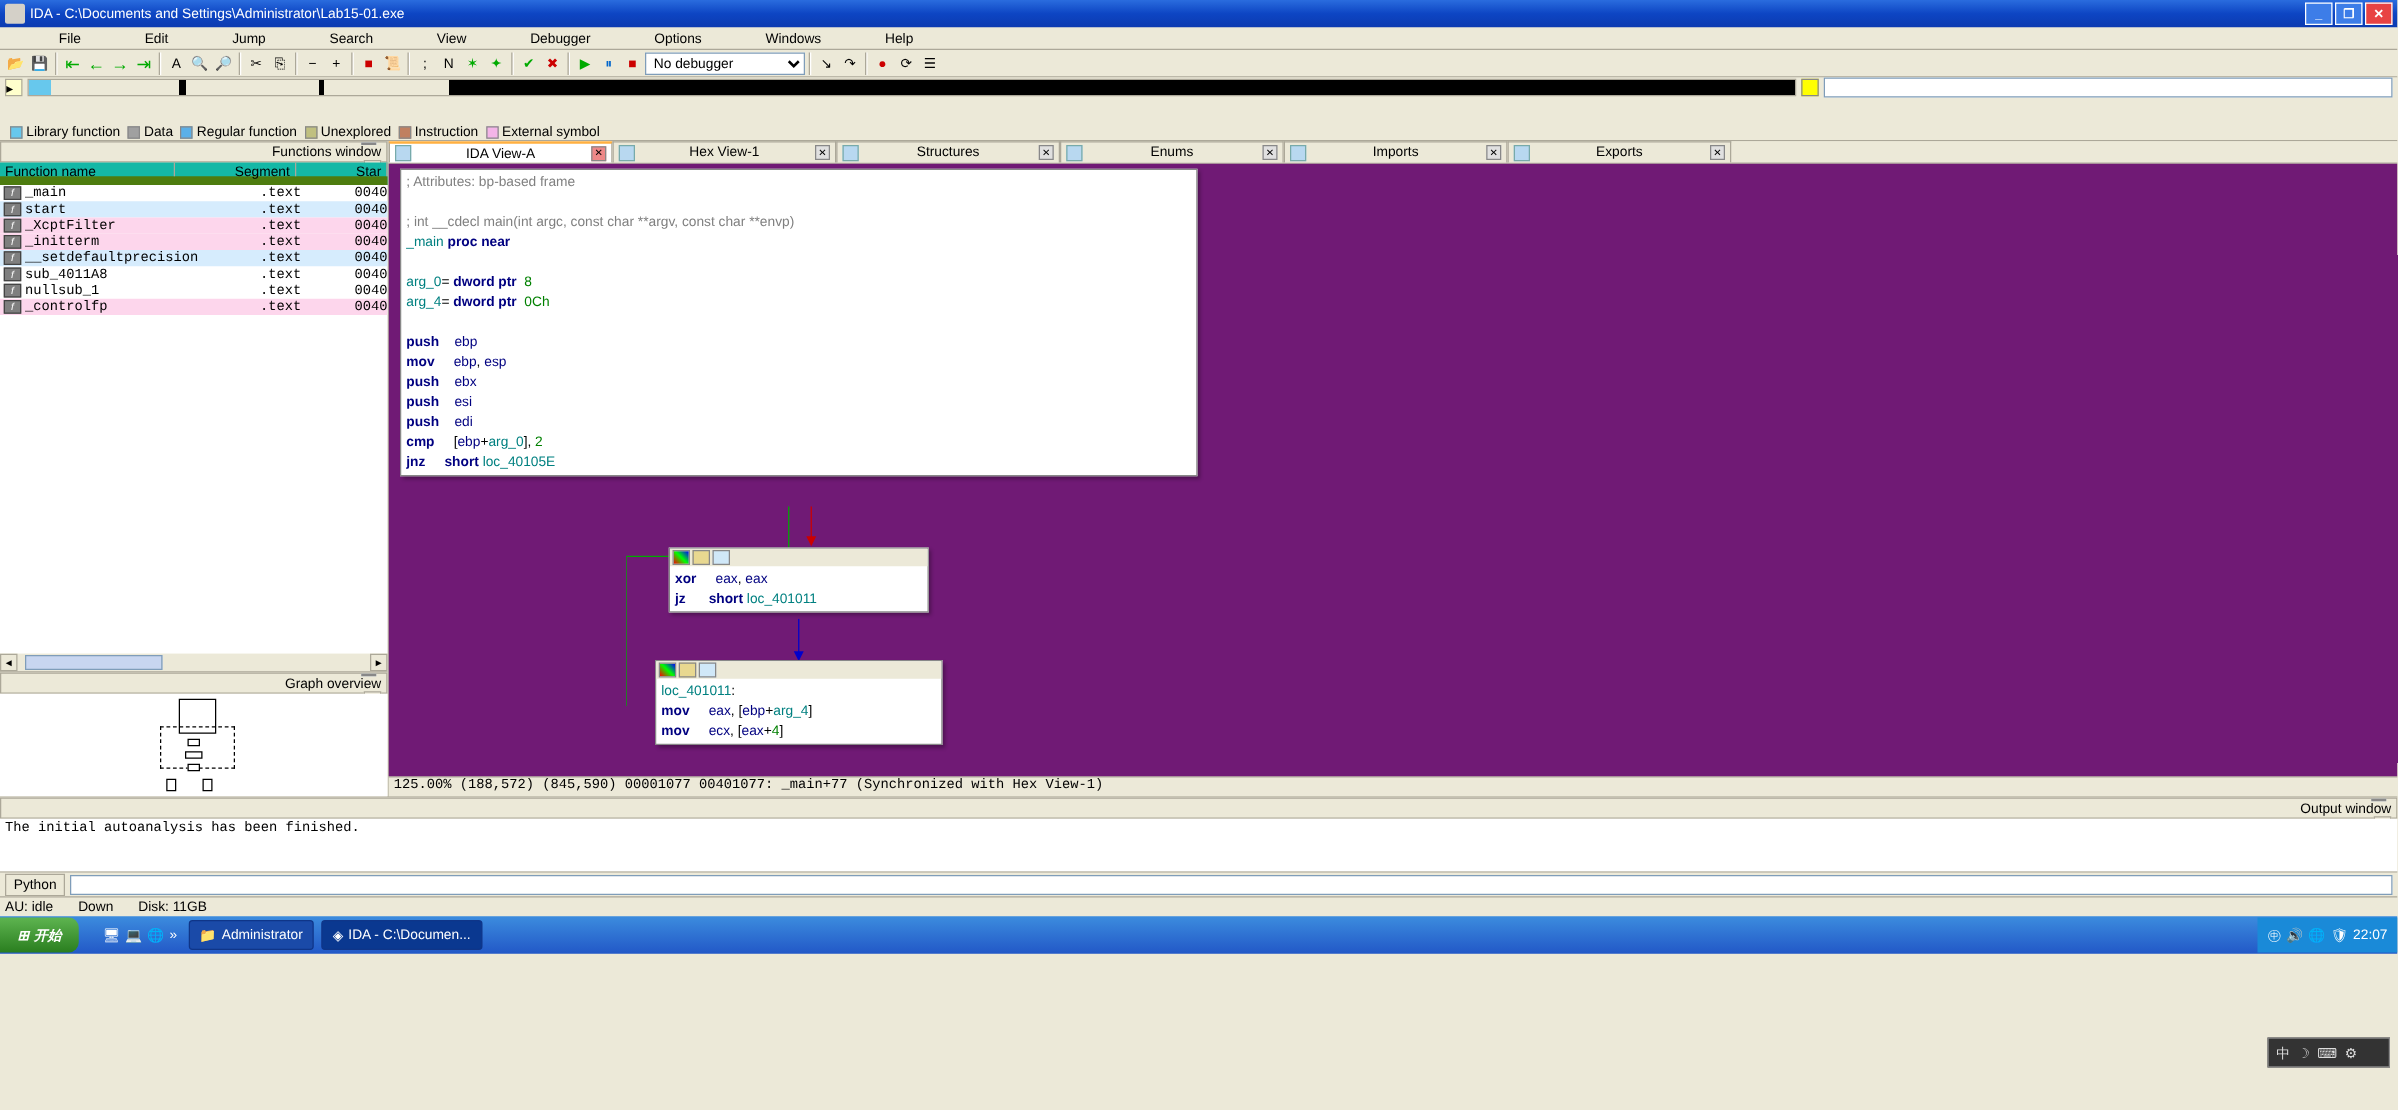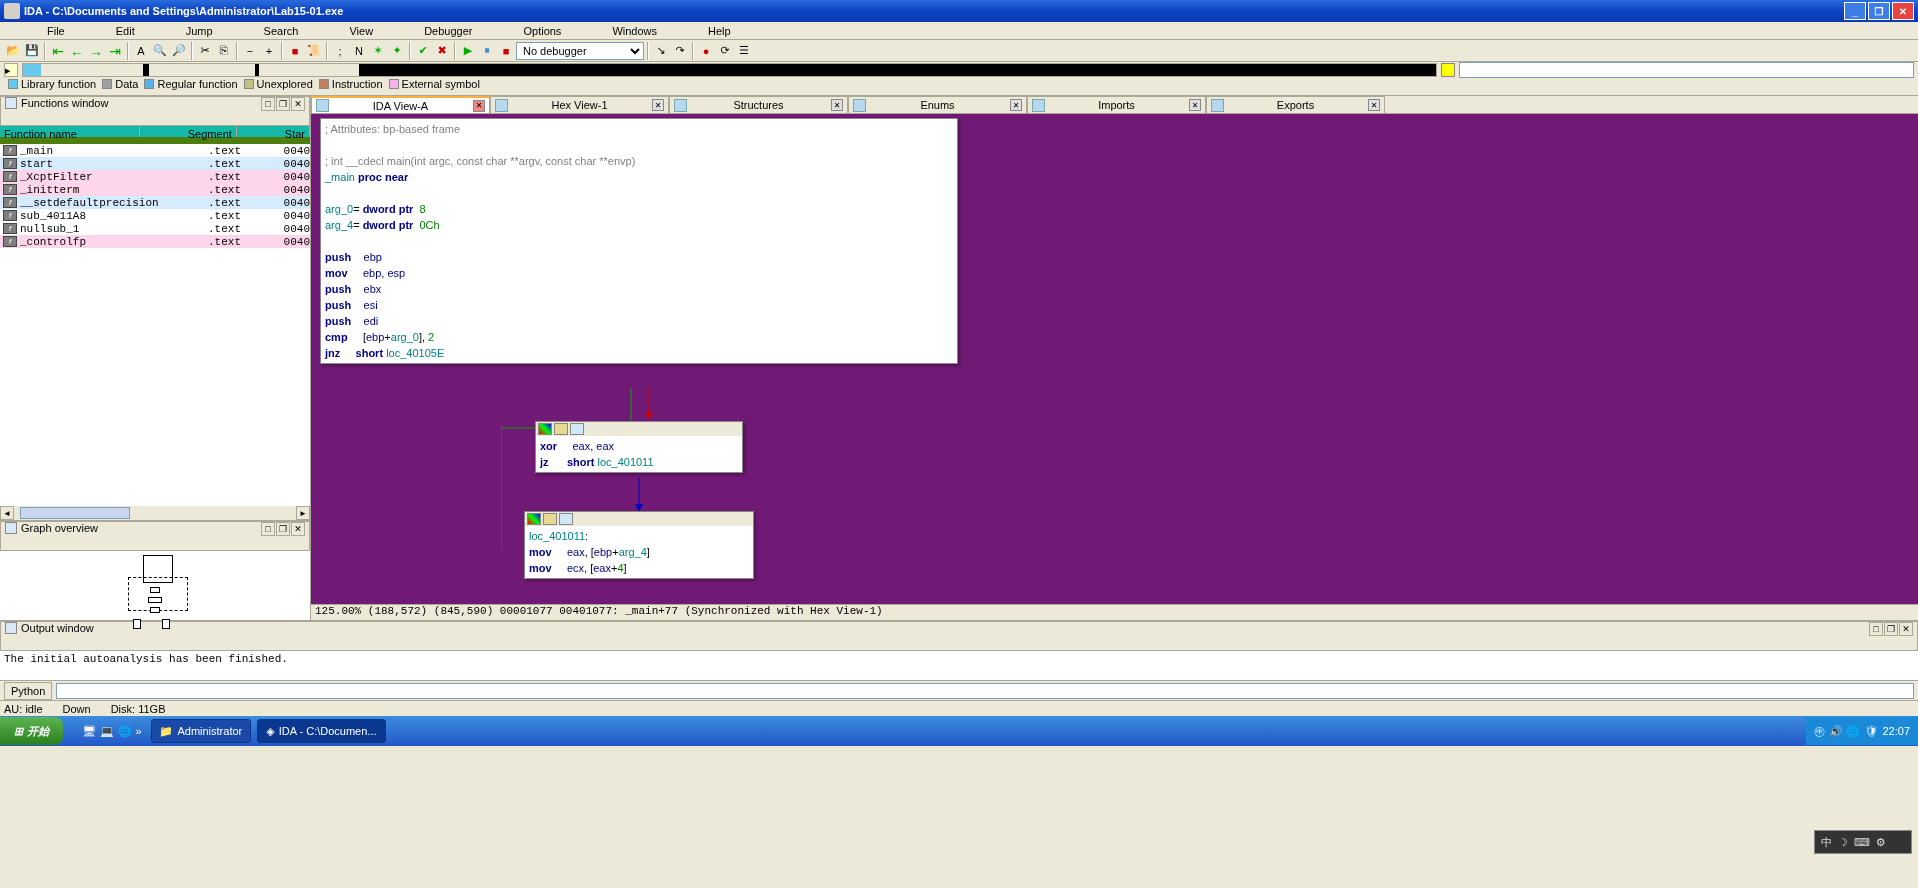--- a/index.html
+++ b/index.html
@@ -1,39 +1,39 @@
 <!DOCTYPE html>
 <html><head>
 <meta charset="utf-8">
 <style>
 * { margin: 0; padding: 0; box-sizing: border-box; font-family: Tahoma, sans-serif; font-size: 11px; }
 body { background: #ece9d8; width: 1918px; height: 888px; overflow: hidden; }
 .title-bar { background: linear-gradient(to bottom, #2a6cde 0%, #0d45c3 50%, #0c3ab0 100%); color: white; height: 22px; display: flex; align-items: center; padding: 0 4px; }
 .title-bar-icon { width: 16px; height: 16px; margin-right: 4px; background: #d4d0c8; border-radius: 2px; }
-.title-bar-text { flex: 1; font-weight: bold; }
+.title-bar-text { flex: 1; font-weight: normal; }
 .win-btns { display: flex; gap: 2px; }
 .win-btn { width: 22px; height: 18px; background: #3d7de8; border: 1px solid #fff; color: white; display: flex; align-items: center; justify-content: center; font-weight: bold; font-size: 10px; cursor: pointer; }
 .win-btn.close { background: #e84343; }
 .menu-bar { background: #ece9d8; height: 18px; display: flex; align-items: center; padding: 0 4px; border-bottom: 1px solid #aca899; }
 .menu-item { padding: 1px 8px; cursor: pointer; margin-left: 35px; }
 .toolbar { background: #ece9d8; height: 22px; display: flex; align-items: center; padding: 0 4px; border-bottom: 1px solid #aca899; gap: 1px; }
 .tb-btn { width: 18px; height: 18px; display: flex; align-items: center; justify-content: center; cursor: pointer; }
 .tb-sep { width: 2px; height: 18px; border-left: 1px solid #aca899; border-right: 1px solid #fff; margin: 0 2px; }
 .nav-arrow { font-size: 14px; color: #0a0; }
 .debugger-select { width: 128px; height: 18px; border: 1px solid #7f9db9; background: white; padding: 0 2px; }
 .nav-band { height: 16px; background: #ece9d8; display: flex; align-items: center; padding: 0 4px; gap: 4px; }
 .nav-strip { flex: 0 0 1415px; height: 14px; background: linear-gradient(to right, #67c8ed 0px, #67c8ed 18px, #ece9d8 18px, #ece9d8 120px, #000 120px, #000 126px, #ece9d8 126px, #ece9d8 232px, #000 232px, #000 236px, #ece9d8 236px, #ece9d8 336px, #000 336px, #000 1415px); border: 1px solid #aca899; }
 .nav-indicator { width: 14px; height: 14px; background: #ff0; border: 1px solid #888; }
 .search-box { flex: 1; height: 16px; border: 1px solid #7f9db9; background: white; }
-.legend-bar { height: 18px; background: #ece9d8; display: flex; align-items: flex-start; gap: 6px; padding: 0 8px; border-bottom: 1px solid #aca899; }
+.legend-bar { height: 35px; background: #ece9d8; display: flex; align-items: flex-end; gap: 6px; padding: 0 8px; border-bottom: 1px solid #aca899; }
 .legend-item { display: flex; align-items: center; gap: 3px; }
 .legend-sw { width: 10px; height: 10px; border: 1px solid #888; }
 .main-area { display: flex; height: 524px; }
 .left-panel { width: 311px; display: flex; flex-direction: column; border-right: 1px solid #aca899; }
-.panel-title { height: 30px; background: #ece9d8; display: flex; align-items: flex-start; padding: 0 4px; border: 1px solid #aca899; }
+.panel-title { height: 17px; background: #ece9d8; display: flex; align-items: flex-end; padding: 0 4px; border: 1px solid #aca899; flex-direction: column; }
 .panel-title-text { flex: 1; }
 .panel-ctrl { width: 14px; height: 14px; font-size: 9px; display: flex; align-items: center; justify-content: center; cursor: pointer; border: 1px solid #aca899; margin-left: 1px; background: #ece9d8; }
 .func-header { height: 18px; background: #14b8a6; display: flex; border-bottom: 7px solid #4d7c0f; gap: 44px; }
 .func-col { padding: 2px 4px; border-right: 1px solid #aca899; }
 .func-list { flex: 1; background: white; overflow: hidden; }
 .func-row { display: flex; height: 13px; align-items: center; }
 .func-row.pink { background: #fdd6ec; }
 .func-row.blue { background: #d6ecfd; }
 .func-icon { width: 14px; height: 11px; background: #7f7f7f; border: 1px solid #444; margin: 0 3px; flex-shrink: 0; font-style: italic; font-size: 8px; color: white; display: flex; align-items: center; justify-content: center; }
 .func-name { width: 203px; font-family: 'Courier New', monospace; font-size: 11px; }

